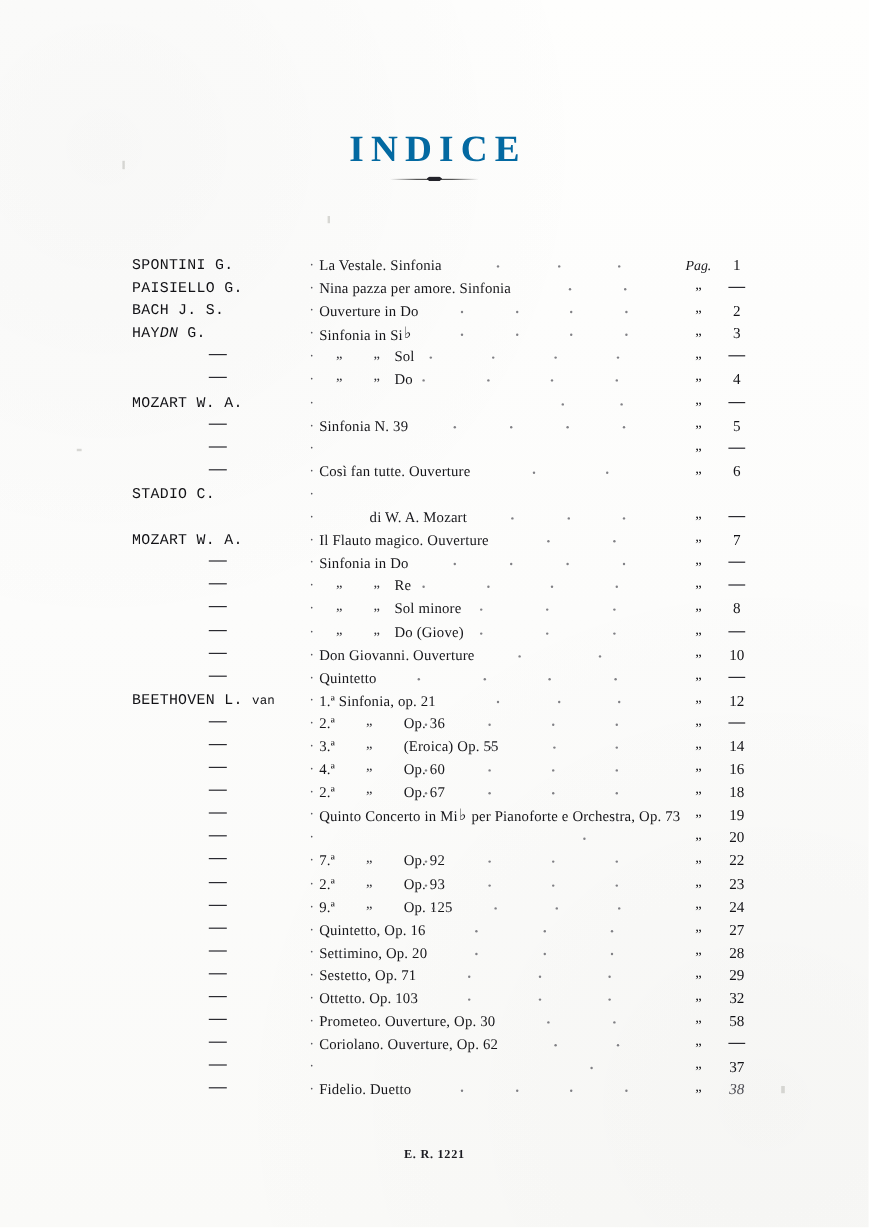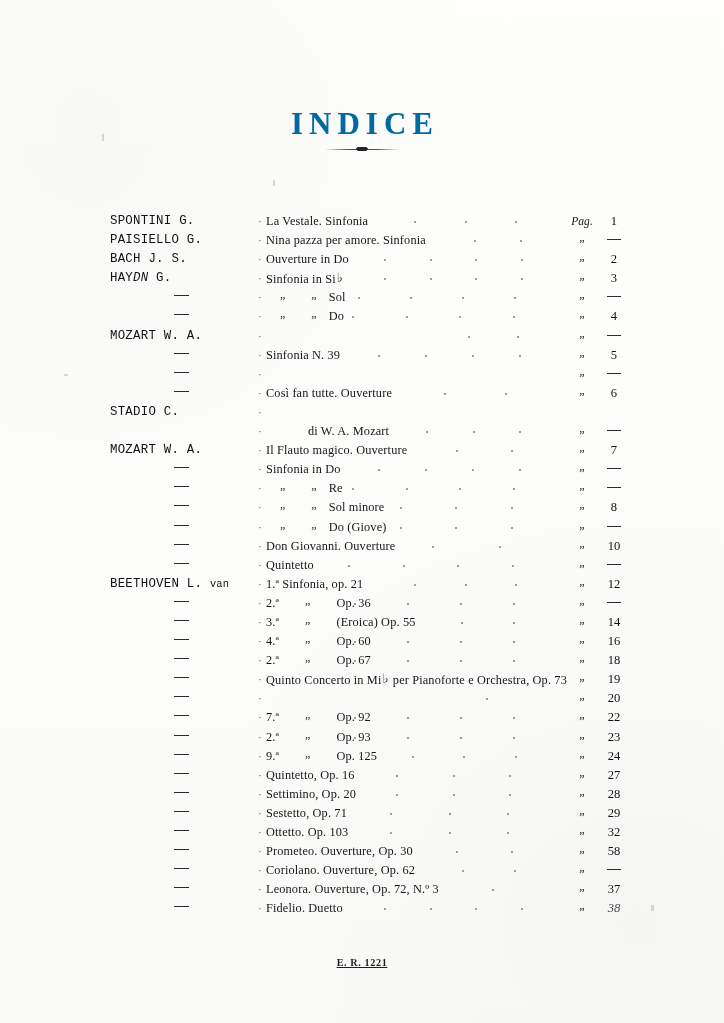--- a/index.html
+++ b/index.html
@@ -199,21 +199,20 @@
   .footer {
     position: absolute;
     top: 957px;
     left: 0;
     width: 724px;
     text-align: center;
     font-size: 10.2px;
     font-weight: 700;
     letter-spacing: .6px;
     color: #1c1c22;
-    text-decoration: underline;
   }
 </style>
 </head>
 <body>
 
 <div class="page">
   <div class="scan-tone"></div>
 
   <div class="speck" style="left:102px;top:134px;width:2px;height:7px;"></div>
   <div class="speck" style="left:273px;top:180px;width:2px;height:6px;"></div>
@@ -631,21 +630,20 @@
         <div class="filler">
           <span class="fdot" style="left: 196px;"></span>
           <span class="fdot" style="left: 248px;"></span>
         </div>
         <div class="pag dd">„</div>
         <div class="num"><span class="emdash"></span></div>
       </div>
       <div class="row">
         <div class="composer ditto"><span class="dash"></span></div>
         <div class="lead-dot">·</div>
-        <div class="title-col"><span>Leonora. Ouverture, Op. 72, N.º 3</span></div>
         <div class="filler">
           <span class="fdot" style="left: 226px;"></span>
         </div>
         <div class="pag dd">„</div>
         <div class="num">37</div>
       </div>
       <div class="row">
         <div class="composer ditto"><span class="dash"></span></div>
         <div class="lead-dot">·</div>
         <div class="title-col"><span>Fidelio. Duetto</span></div>

